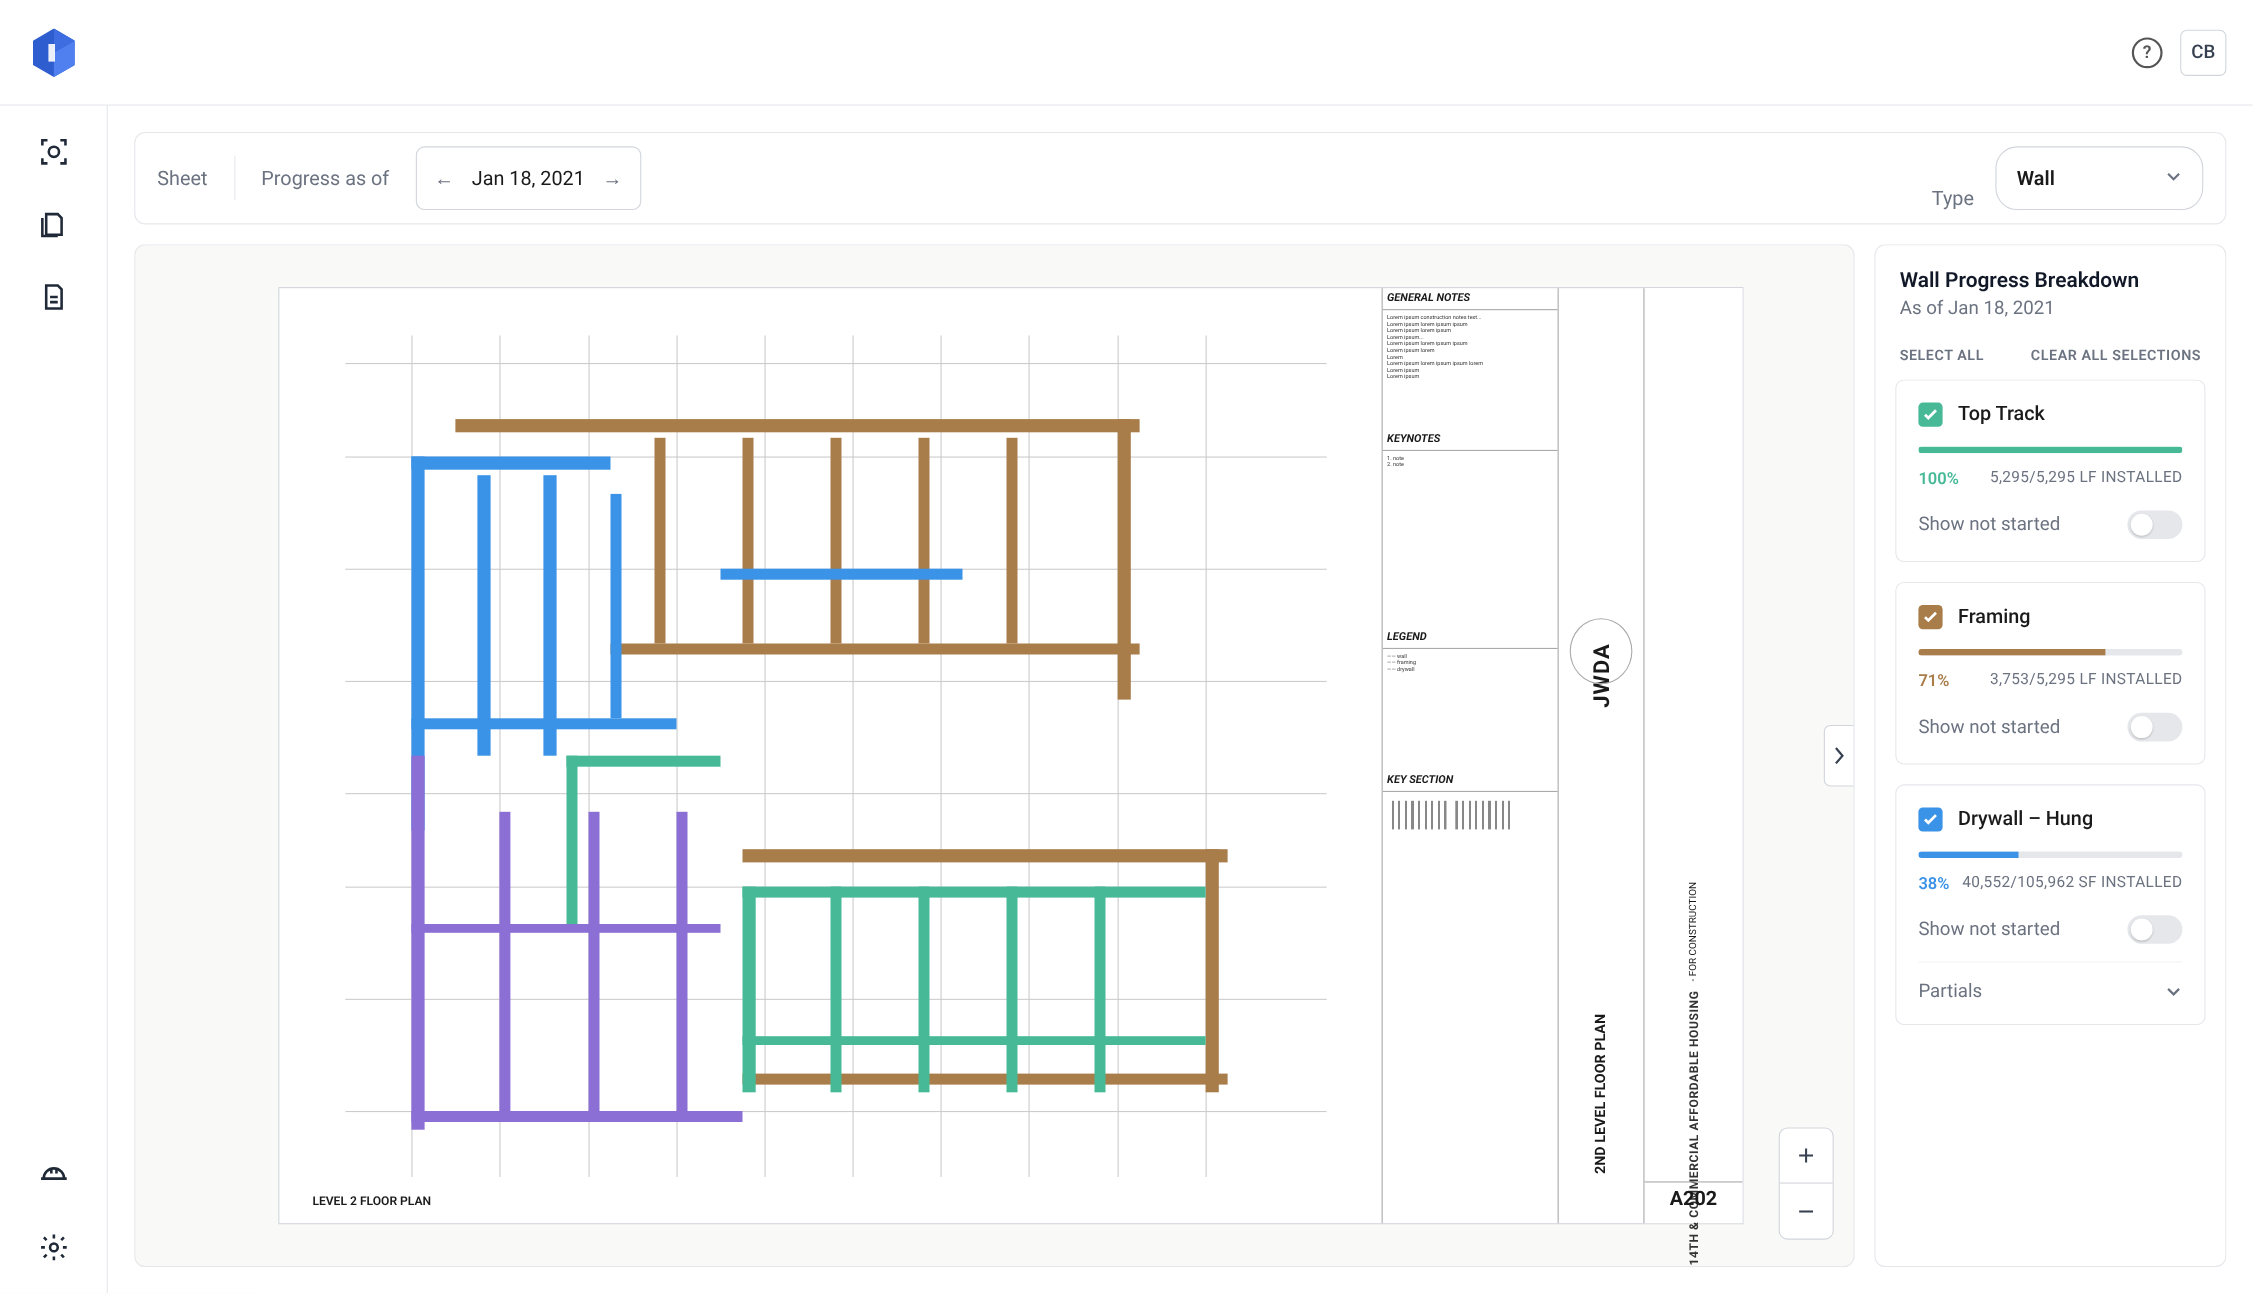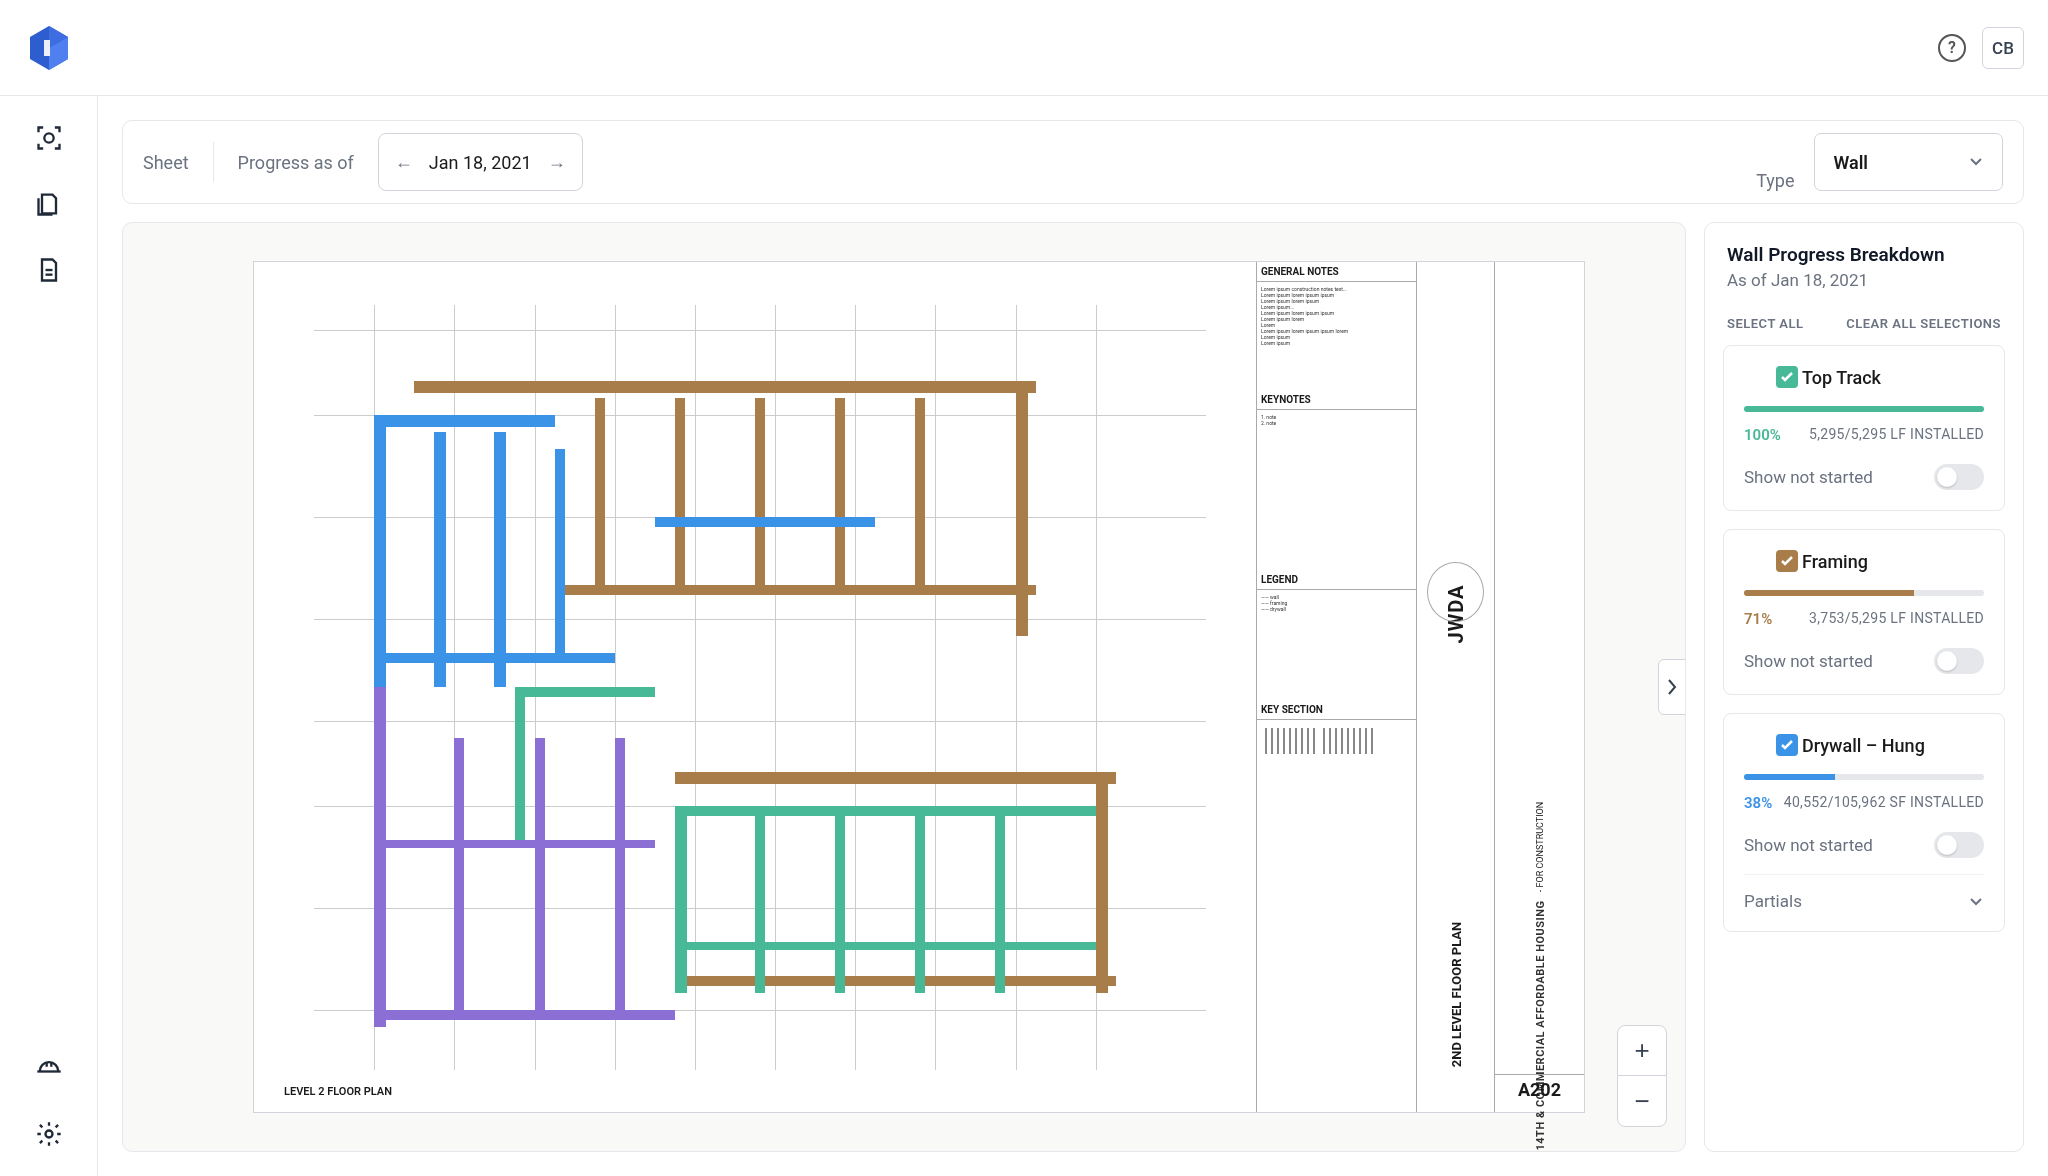--- a/index.html
+++ b/index.html
@@ -20,51 +20,51 @@
 .toolbar-left { display: flex; align-items: center; gap: 24px; }
 .label { font-size: 18px; color: #6b7280; }
 .select { border: 1px solid #d1d5db; border-radius: 8px; height: 58px; padding: 0 18px; display: flex; align-items: center; gap: 100px; font-size: 18px; cursor:pointer; }
 .select .chev { color:#6b7280; }
 .divider { width: 1px; height: 40px; background: #e5e7eb; }
 .capture-btn { border: 1px solid #d1d5db; border-radius: 8px; height: 58px; padding: 0 20px; display: flex; align-items: center; gap: 14px; font-size: 18px; cursor:pointer; }
 .checkbox-empty { width: 22px; height: 22px; border: 2px solid #6b7280; border-radius: 3px; }
 .date-picker { border: 1px solid #d1d5db; border-radius: 8px; height: 58px; padding: 0 16px; display: flex; align-items: center; gap: 16px; font-size: 18px; cursor:pointer; }
 .arrow { color: #6b7280; font-size: 18px; }
 .toolbar-right { display: flex; align-items: flex-end; gap: 20px; }
-.select-type { border: 1px solid #d1d5db; border-radius: 7px; height: 58px; padding: 0 18px; display: flex; align-items: center; gap: 100px; font-size: 18px; font-weight: 600; cursor:pointer; }
+.select-type { border: 1px solid #d1d5db; border-radius: 20px; height: 58px; padding: 0 18px; display: flex; align-items: center; gap: 100px; font-size: 18px; font-weight: 600; cursor:pointer; }
 .main-row { display: flex; flex: 1; gap: 18px; overflow: hidden; }
 .plan-panel { flex: 1; border: 1px solid #e5e7eb; border-radius: 10px; position: relative; background: #f9f9f8; overflow:hidden; }
 .plan-inner { position:absolute; top:38px; left:130px; right:100px; bottom:38px; background:#fff; border:1px solid #d1d5db; }
 .plan-title-block { position:absolute; right:0; top:0; bottom:0; width:90px; border-left:1px solid #aaa; background:#fff; }
 .plan-title-block .rot { position:absolute; bottom:80px; left:50%; transform:translateX(-50%) rotate(-90deg); transform-origin:center; white-space:nowrap; font-size:11px; font-weight:700; color:#333; letter-spacing:0.5px; }
 .plan-title-block .sheet-num { position:absolute; bottom:8px; left:0; right:0; text-align:center; font-size:18px; font-weight:700; border-top:1px solid #aaa; padding:4px 0; }
 .plan-title-left { position:absolute; right:90px; top:0; bottom:0; width:78px; border-left:1px solid #aaa; }
 .plan-title-left .jwda { position:absolute; top:340px; left:50%; transform:translateX(-50%) rotate(-90deg); font-size:20px; font-weight:700; letter-spacing:1px; }
 .plan-title-left .planname { position:absolute; bottom:110px; left:50%; transform:translateX(-50%) rotate(-90deg); white-space:nowrap; font-size:13px; font-weight:700; }
 .plan-notes { position:absolute; right:168px; top:0; width:160px; border-left:1px solid #aaa; }
-.plan-notes .hdr { font-size:10px; font-weight:700; padding:4px; border-bottom:1px solid #aaa; }
+.plan-notes .hdr { font-size:10px; font-weight:700; padding:4px; border-bottom:1px solid #aaa;font-style:italic; }
 .plan-notes .txt { font-size:5px; color:#333; line-height:1.2; padding:4px; }
 .plan-body { position:absolute; left:0; right:328px; top:0; bottom:0; }
 .grid-lines { position:absolute; inset:0; }
 .gline { position:absolute; background:#ccc; }
 .wall { position:absolute; }
 .plan-label { position:absolute; bottom:14px; left:30px; font-size:11px; font-weight:600; }
 .zoom-ctrl { position:absolute; right:18px; bottom:24px; width:50px; border:1px solid #d1d5db; border-radius:8px; background:#fff; display:flex; flex-direction:column; }
 .zoom-ctrl button { height:50px; border:none; background:none; font-size:26px; color:#374151; cursor:pointer; }
 .zoom-ctrl button:first-child { border-bottom:1px solid #d1d5db; }
 .collapse-btn { position:absolute; top:50%; right:-1px; transform:translateY(-50%); width:28px; height:56px; border:1px solid #d1d5db; border-radius:6px 0 0 6px; background:#fff; display:flex; align-items:center; justify-content:center; cursor:pointer; }
 .side-panel { width: 320px; border: 1px solid #e5e7eb; border-radius: 10px; display:flex; flex-direction:column; overflow:hidden; }
 .panel-hdr { padding: 20px 22px 12px; }
 .panel-title { font-size: 19px; font-weight: 600; color:#111827; }
 .panel-sub { font-size: 17px; color: #6b7280; margin-top:4px; }
 .panel-actions { display:flex; justify-content:space-between; padding:14px 22px; }
 .panel-actions span { font-size:13px; font-weight:600; letter-spacing:0.5px; color:#6b7280; cursor:pointer; }
 .cards { padding: 0 18px; display:flex; flex-direction:column; gap:18px; overflow-y:auto; }
 .card { border:1px solid #e5e7eb; border-radius:8px; padding:20px; }
-.card-hdr { display:flex; align-items:center; gap:4px; margin-bottom:18px;margin-left:32px; }
+.card-hdr { display:flex; align-items:flex-start; gap:14px; margin-bottom:18px; }
 .chk { width:22px; height:22px; border-radius:4px; display:flex; align-items:center; justify-content:center; }
 .chk svg { fill:#fff; }
 .card-title { font-size:18px; font-weight:500; }
 .pbar { height:6px; background:#e5e7eb; border-radius:3px; overflow:hidden; margin-bottom:14px; }
 .pfill { height:100%; }
 .stats { display:flex; justify-content:space-between; margin-bottom:20px; }
 .pct { font-size:15px; font-weight:600; }
 .installed { font-size:14px; color:#6b7280; letter-spacing:0.3px; }
 .shownot { display:flex; justify-content:space-between; align-items:center; }
 .shownot-label { font-size:17px; color:#6b7280; }

